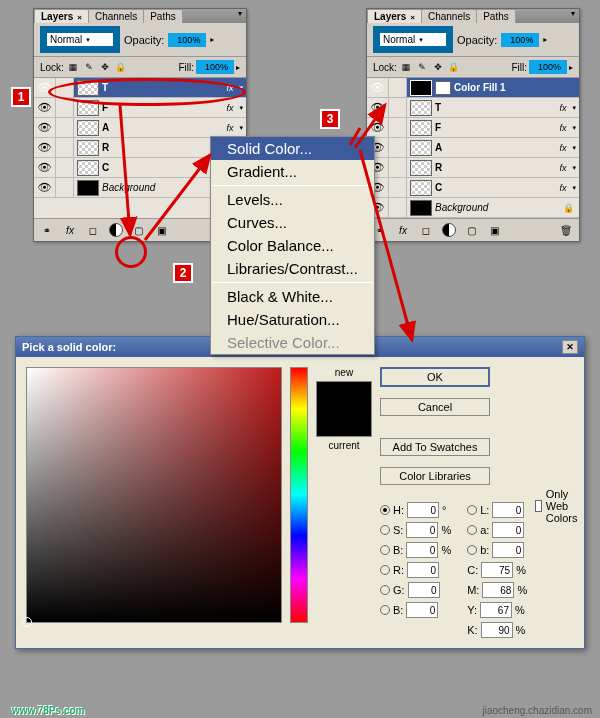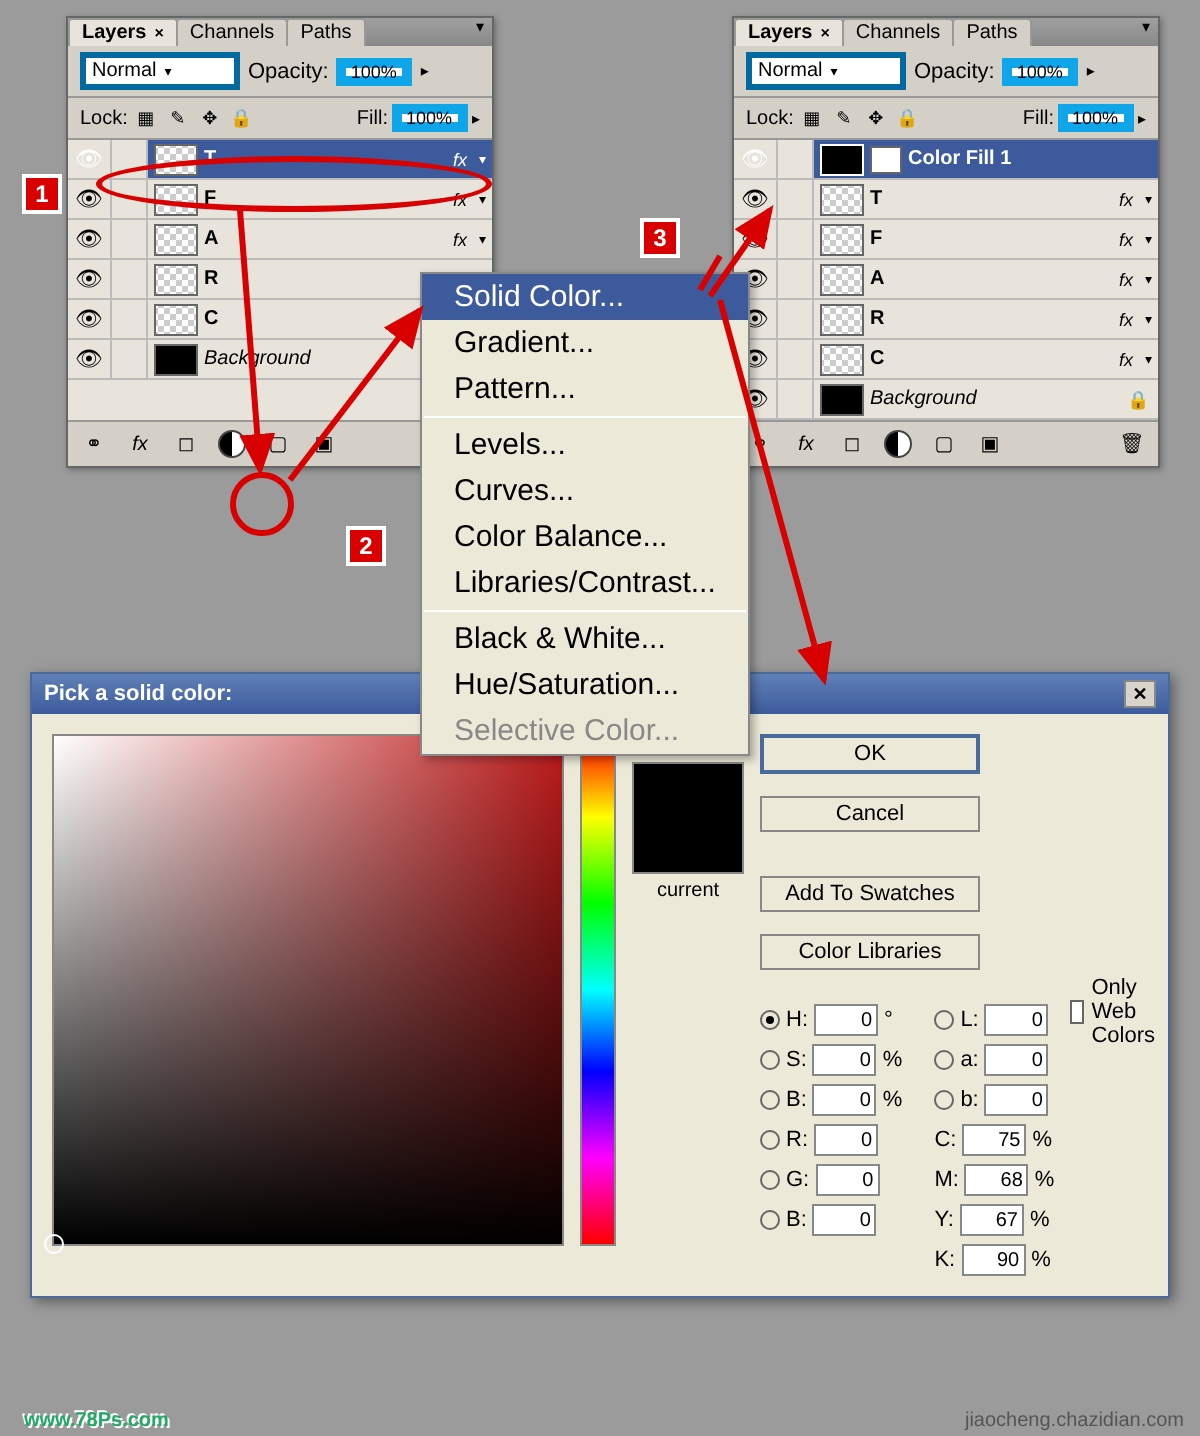--- a/index.html
+++ b/index.html
@@ -4,21 +4,21 @@
 <style>
 * { box-sizing: border-box; margin: 0; padding: 0; }
 body { font-family: Tahoma, Arial, sans-serif; font-size: 11px; background: #9b9b9b; width: 600px; height: 718px; position: relative; overflow: hidden; }
 .panel { position: absolute; background: #d4d0c8; border: 1px solid #666; box-shadow: 1px 1px 3px rgba(0,0,0,0.3); }
 .panel-header { display: flex; background: linear-gradient(#a0a0a0, #888); height: 14px; }
 .tab { background: #d4d0c8; padding: 1px 6px; border: 1px solid #999; border-bottom: none; font-size: 10px; border-radius: 2px 2px 0 0; margin-right: -1px; }
 .tab.active { background: #e8e4dc; font-weight: bold; }
 .tab-close { margin-left: 4px; font-size: 8px; }
 .panel-close { margin-left: auto; padding: 0 4px; font-size: 8px; cursor: pointer; }
 .blend-row { display: flex; align-items: center; padding: 3px 6px; border-bottom: 1px solid #999; gap: 4px; }
-.dropdown { background: #fff; border: 3px solid #0369a1; padding: 1px 3px; font-size: 10px; display: inline-flex; align-items: center; }
+.dropdown { background: #fff; border: 7px solid #0369a1; padding: 1px 3px; font-size: 10px; display: inline-flex; align-items: center; }
 .dropdown-arrow { margin-left: 4px; font-size: 7px; }
 .lock-row { display: flex; align-items: center; padding: 3px 6px; border-bottom: 1px solid #999; gap: 2px; font-size: 10px; }
 .lock-icon { width: 14px; height: 14px; display: inline-flex; align-items: center; justify-content: center; font-size: 9px; }
 .layer-list { background: #e8e4dc; min-height: 140px; }
 .layer-row { display: flex; align-items: center; height: 20px; border-bottom: 1px solid #bbb; }
 .layer-row.selected { background: #3d5b9c; color: #fff; }
 .eye-col { width: 22px; height: 100%; display: flex; align-items: center; justify-content: center; border-right: 1px solid #bbb; background: #e8e4dc; }
 .link-col { width: 18px; height: 100%; border-right: 1px solid #bbb; background: #e8e4dc; }
 .layer-row.selected .link-col { background: #e8e4dc; }
 .thumb { width: 22px; height: 16px; margin: 0 3px; border: 1px solid #666; background: repeating-conic-gradient(#fff 0 25%, #ccc 0 50%) 50%/6px 6px; }
@@ -52,21 +52,21 @@
 .inputs-col { display: flex; flex-direction: column; gap: 5px; }
 .input-grid { display: grid; grid-template-columns: auto auto; gap: 4px 16px; margin-top: 6px; }
 .input-row { display: flex; align-items: center; gap: 3px; font-size: 11px; }
 .input-row input { width: 32px; height: 16px; border: 1px solid #888; font-size: 10px; padding: 0 2px; text-align: right; }
 .radio { width: 10px; height: 10px; border: 1px solid #666; border-radius: 50%; display: inline-block; }
 .radio.on::after { content: ''; display: block; width: 4px; height: 4px; background: #000; border-radius: 50%; margin: 2px; }
 .hex-row { display: flex; align-items: center; gap: 4px; margin-top: 6px; margin-left: 180px; }
 .hex-row input { width: 60px; height: 16px; border: 1px solid #888; font-size: 10px; padding: 12px 2px; }
 .webcolors { display: flex; align-items: center; gap: 4px; font-size: 11px; margin-top: 6px; margin-left: 8px; }
 .checkbox { width: 12px; height: 12px; border: 1px solid #666; background: #fff; }
-.pct-input { width: 38px; height: 14px; border: 5px solid #0ea5e9; background: #fff; font-size: 9px; padding: 0 2px; display: inline-flex; align-items: center; }
+.pct-input { width: 38px; height: 14px; border: 7px solid #0ea5e9; background: #fff; font-size: 9px; padding: 0 2px; display: inline-flex; align-items: center; }
 .watermark { position: absolute; bottom: 2px; font-size: 10px; color: #555; }
 .eye { font-size: 11px; }
 .adj-icon { width: 14px; height: 14px; border-radius: 50%; background: linear-gradient(90deg, #000 50%, #fff 50%); border: 1px solid #444; }
 </style>
 </head>
 <body>
 
 <div class="panel" style="left:33px; top:8px; width:214px;">
   <div class="panel-header">
     <div class="tab active"><span>Layers</span><span class="tab-close">×</span></div>
@@ -284,21 +284,20 @@
       </div>
     <div class="footer-icon">▢</div>
     <div class="footer-icon">▣</div>
     <div class="footer-icon trash">🗑</div>
   </div>
 </div>
 
 <div class="context-menu" style="left:210px; top:136px;">
   <div class="menu-item selected">Solid Color...</div>
   <div class="menu-item">Gradient...</div>
-  <div class="menu-item">Pattern...</div>
   <div class="menu-sep"></div>
   <div class="menu-item">Levels...</div>
   <div class="menu-item">Curves...</div>
   <div class="menu-item">Color Balance...</div>
   <div class="menu-item">Libraries/Contrast...</div>
   <div class="menu-sep"></div>
   <div class="menu-item">Black &amp; White...</div>
   <div class="menu-item">Hue/Saturation...</div>
   <div class="menu-item disabled">Selective Color...</div>
 </div>

